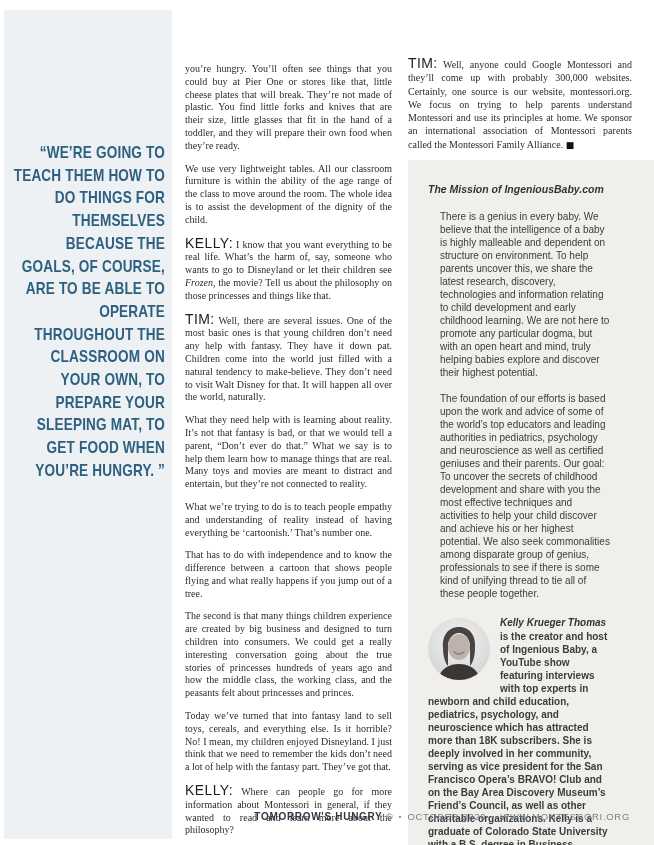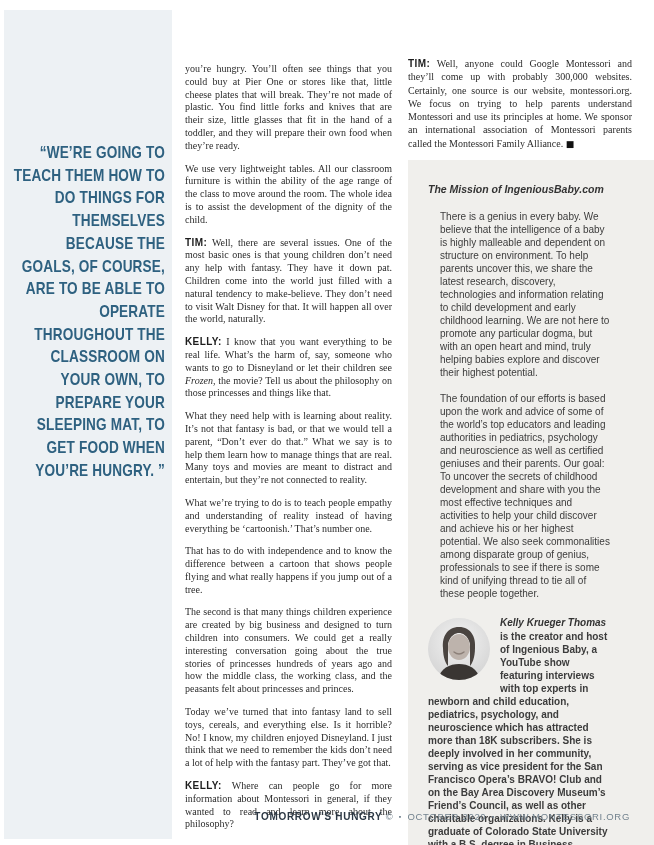--- a/index.html
+++ b/index.html
@@ -20,22 +20,22 @@
     text-align:right;text-transform:uppercase;letter-spacing:.2px;
     transform:scaleX(.8);transform-origin:100% 0;
   }
   
   .col1{
     position:absolute;left:185px;top:63px;width:207px;
     font-size:10px;line-height:12.8px;text-align:justify;
   }
   .col1 p,.col2-intro p{margin:0 0 10px 0;}
   .speaker{
-    font-family:"Liberation Sans",sans-serif;font-weight:700;
-    font-size:10px;letter-spacing:.4px;color:#1d1d1d;
+    font-family:"Liberation Sans",sans-serif;font-weight:400;
+    font-size:14px;letter-spacing:.4px;color:#1d1d1d;
   }
   .col2-intro{
     position:absolute;left:408px;top:57px;width:224px;
     font-size:10px;line-height:13.3px;text-align:justify;
   }
   .endmark{font-family:"DejaVu Sans",sans-serif;font-size:9px;color:#111;}
   
   .mission-box{
     position:absolute;left:408px;top:160px;width:246px;height:711px;
     background:#f0efec;box-sizing:border-box;padding:23px 42px 18px 20px;
@@ -75,33 +75,33 @@
   <div class="sidebar">
     <div class="pull-quote">“WE’RE GOING TO TEACH THEM HOW TO DO THINGS FOR THEMSELVES BECAUSE THE GOALS, OF COURSE, ARE TO BE ABLE TO OPERATE THROUGHOUT THE CLASSROOM ON YOUR OWN, TO PREPARE YOUR SLEEPING MAT, TO GET FOOD WHEN YOU’RE HUNGRY. ”</div>
   </div>
 
   <div class="col1">
 
       <p class="para"><span>you’re hungry. You’ll often see things that you could buy at Pier One or stores like that, little cheese plates that will break. They’re not made of plastic. You find little forks and knives that are their size, little glasses that fit in the hand of a toddler, and they will prepare their own food when they’re ready.</span></p>
 
       <p class="para"><span>We use very lightweight tables. All our classroom furniture is within the ability of the age range of the class to move around the room. The whole idea is to assist the development of the dignity of the child.</span></p>
 
+      <p class="para"><b class="speaker">KELLY:</b><span> I know that you want everything to be real life. What’s the harm of, say, someone who wants to go to Disneyland or let their children see </span><i>Frozen</i><span>, the movie? Tell us about the philosophy on those princesses and things like that.</span></p>
+
       <p class="para"><b class="speaker">TIM:</b><span> Well, there are several issues. One of the most basic ones is that young children don’t need any help with fantasy. They have it down pat. Children come into the world just filled with a natural tendency to make-believe. They don’t need to visit Walt Disney for that. It will happen all over the world, naturally.</span></p>
-
-      <p class="para"><b class="speaker">KELLY:</b><span> I know that you want everything to be real life. What’s the harm of, say, someone who wants to go to Disneyland or let their children see </span><i>Frozen</i><span>, the movie? Tell us about the philosophy on those princesses and things like that.</span></p>
 
       <p class="para"><span>What they need help with is learning about reality. It’s not that fantasy is bad, or that we would tell a parent, “Don’t ever do that.” What we say is to help them learn how to manage things that are real. Many toys and movies are meant to distract and entertain, but they’re not connected to reality.</span></p>
 
       <p class="para"><span>What we’re trying to do is to teach people empathy and understanding of reality instead of having everything be ‘cartoonish.’ That’s number one.</span></p>
 
       <p class="para"><span>That has to do with independence and to know the difference between a cartoon that shows people flying and what really happens if you jump out of a tree.</span></p>
 
       <p class="para"><span>The second is that many things children experience are created by big business and designed to turn children into consumers. We could get a really interesting conversation going about the true stories of princesses hundreds of years ago and how the middle class, the working class, and the peasants felt about princesses and princes.</span></p>
 
-      <p class="para"><span>Today we’ve turned that into fantasy land to sell toys, cereals, and everything else. Is it horrible? No! I know, my children enjoyed Disneyland. I just think that we need to remember the kids don’t need a lot of help with the fantasy part. They’ve got that.</span></p>
+      <p class="para"><span>Today we’ve turned that into fantasy land to sell toys, cereals, and everything else. Is it horrible? No! I mean, my children enjoyed Disneyland. I just think that we need to remember the kids don’t need a lot of help with the fantasy part. They’ve got that.</span></p>
 
       <p class="para"><b class="speaker">KELLY:</b><span> Where can people go for more information about Montessori in general, if they wanted to read and learn more about the philosophy?</span></p>
     </div>
 
   <div class="col2-intro">
     <p><b class="speaker">TIM:</b><span> Well, anyone could Google Montessori and they’ll come up with probably 300,000 websites. Certainly, one source is our website, montessori.org. We focus on trying to help parents understand Montessori and use its principles at home. We sponsor an international association of Montessori parents called the Montessori Family Alliance. </span><span class="endmark">■</span></p>
   </div>
 
   <div class="mission-box">
     <p class="mission-title">The Mission of IngeniousBaby.com</p>

